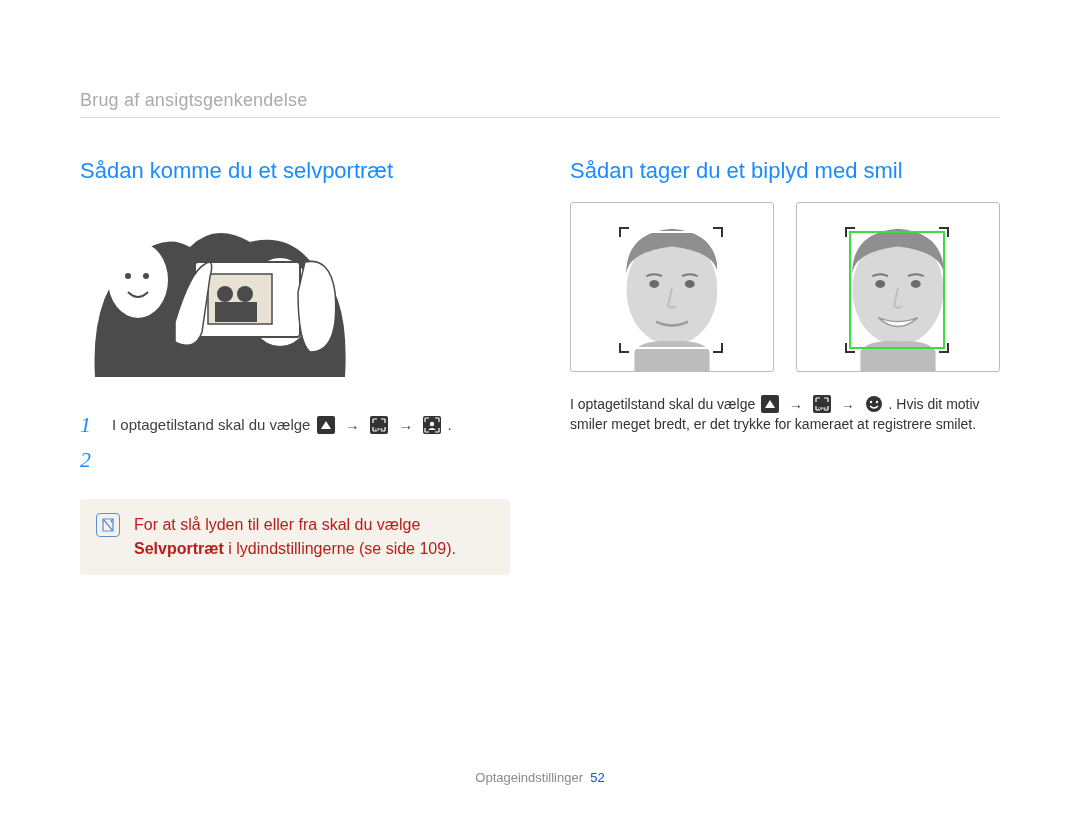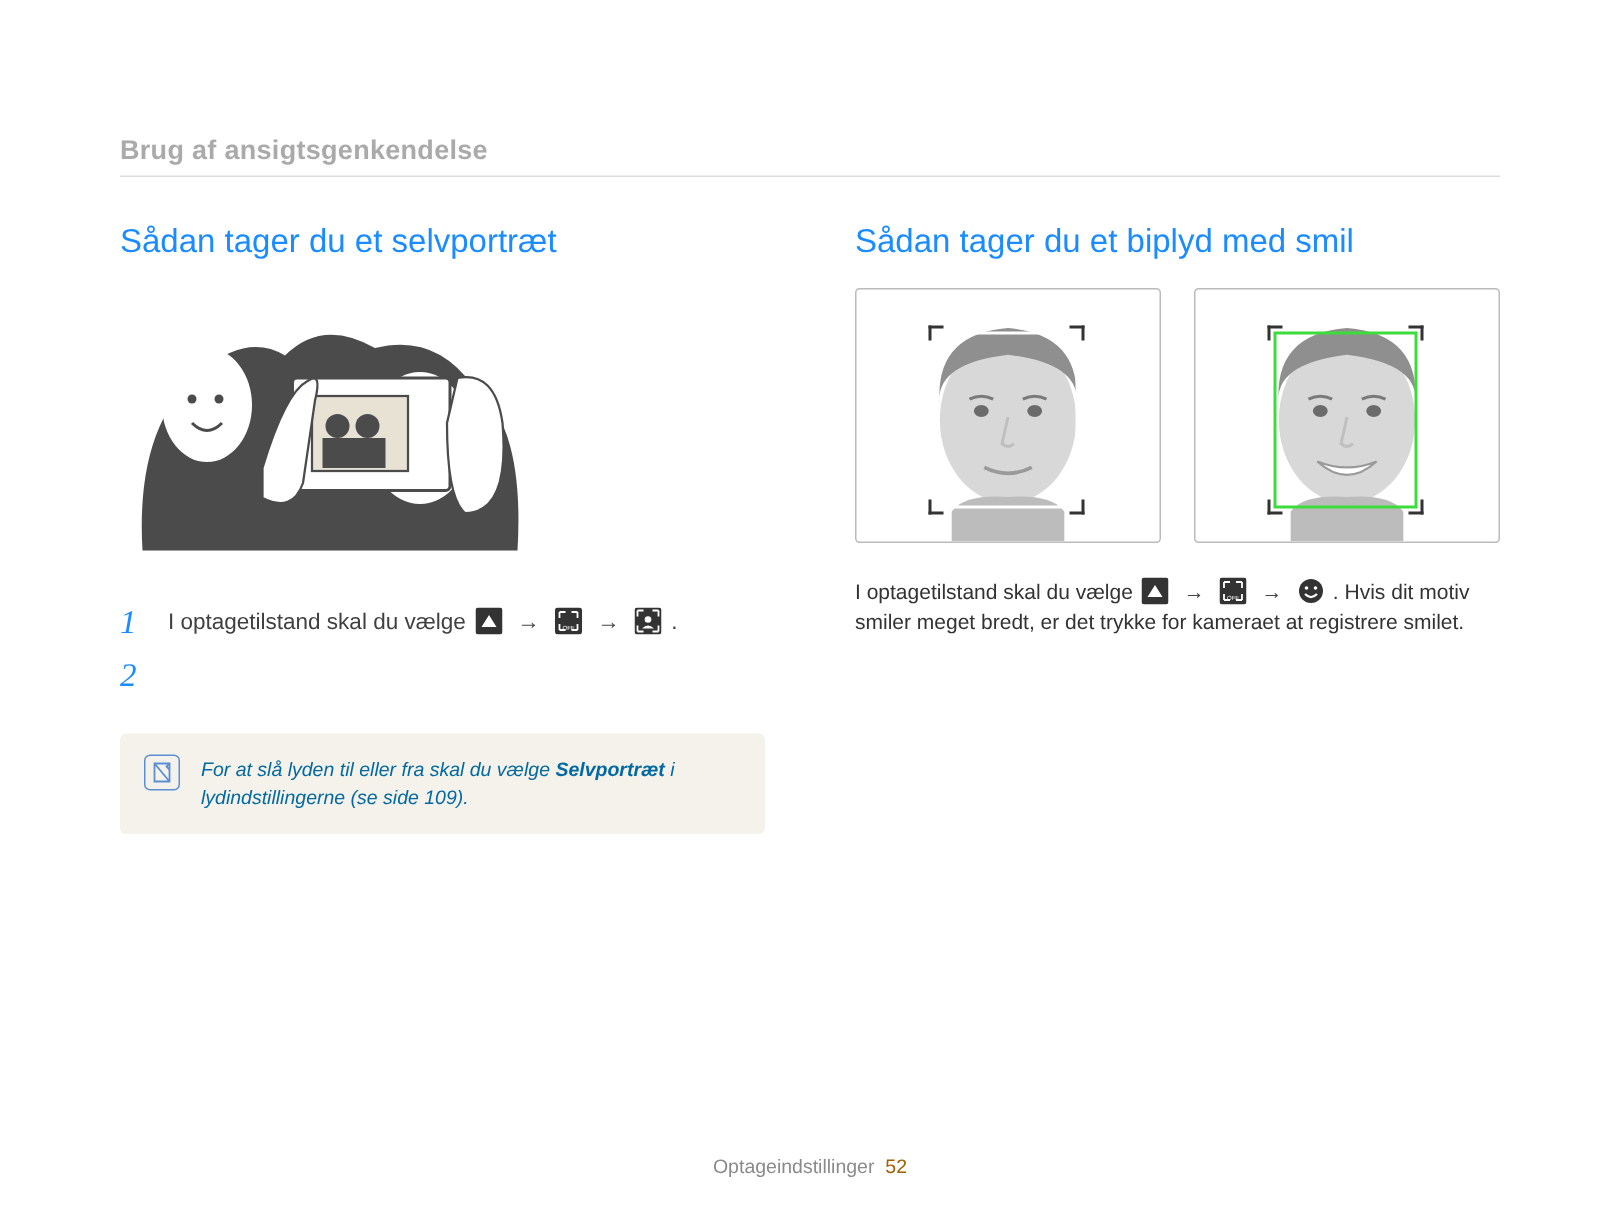--- a/index.html
+++ b/index.html
@@ -8,25 +8,25 @@
     height: 815px;
     background: #fff;
     font-family: Arial, Helvetica, sans-serif;
     color: #333;
     position: relative;
     padding: 90px 80px 0 80px;
   }
   .breadcrumb {
     color: #aaa;
     font-size: 18px;
-    font-weight: 700;
+    font-weight: 400;
     letter-spacing: 0.2px;
     border-bottom: 1px solid #ddd;
     padding-bottom: 6px;
-    margin-bottom: 30px;
+    margin-bottom: 40px;
   }
   .two-col {
     display: flex;
     gap: 60px;
   }
   .col { flex: 1; min-width: 0; }
   h2 {
     color: #1a8cff;
     font-weight: 400;
     font-size: 22px;
@@ -85,24 +85,23 @@
   .note-icon-wrap {
     width: 24px; height: 24px;
     border: 1.5px solid #5a8fd6;
     border-radius: 4px;
     display: flex;
     align-items: center;
     justify-content: center;
     flex: 0 0 auto;
   }
   .note-text {
-    font-size: 13px;
-    color: #0369a1;
+    font-size: 16px;
+    color: #b91c1c;
     line-height: 1.5;
-    font-style: italic;
   }
   .note-text strong { font-weight: 700; }
   .smile-row {
     display: flex;
     gap: 22px;
     margin: 18px 0 22px 0;
   }
   .smile-frame {
     flex: 1;
     height: 170px;
@@ -126,31 +125,31 @@
   .c-bl { bottom: -6px; left: -6px; border-bottom: 2px solid; border-left: 2px solid; }
   .c-br { bottom: -6px; right: -6px; border-bottom: 2px solid; border-right: 2px solid; }
   .footer {
     position: absolute;
     bottom: 30px;
     left: 0; right: 0;
     text-align: center;
     color: #8a8a8a;
     font-size: 13px;
   }
-  .footer span.num { color: #a16207; }
+  .footer span.num { color: #1d4ed8; }
 </style>
 </head>
 <body>
 
 <div class="breadcrumb">Brug af ansigtsgenkendelse</div>
 
 <div class="two-col">
 
   <div class="col">
-    <h2>Sådan tager du et selvportræt</h2>
+    <h2>Sådan komme du et selvportræt</h2>
 
     <div class="illus-holder">
       <svg class="illus-self" viewBox="0 0 290 190">
 
         <path d="M 15 175 Q 10 90 55 55 Q 85 30 110 45 Q 135 20 170 40 Q 210 30 235 65 Q 270 90 265 175 Z" fill="#4b4b4b"></path>
 
         <ellipse cx="58" cy="78" rx="30" ry="38" fill="#fff"></ellipse>
         <ellipse cx="48" cy="74" rx="3" ry="3" fill="#4b4b4b"></ellipse>
         <ellipse cx="66" cy="74" rx="3" ry="3" fill="#4b4b4b"></ellipse>
         <path d="M 48 90 Q 58 100 68 90" stroke="#4b4b4b" stroke-width="2" fill="none"></path>

